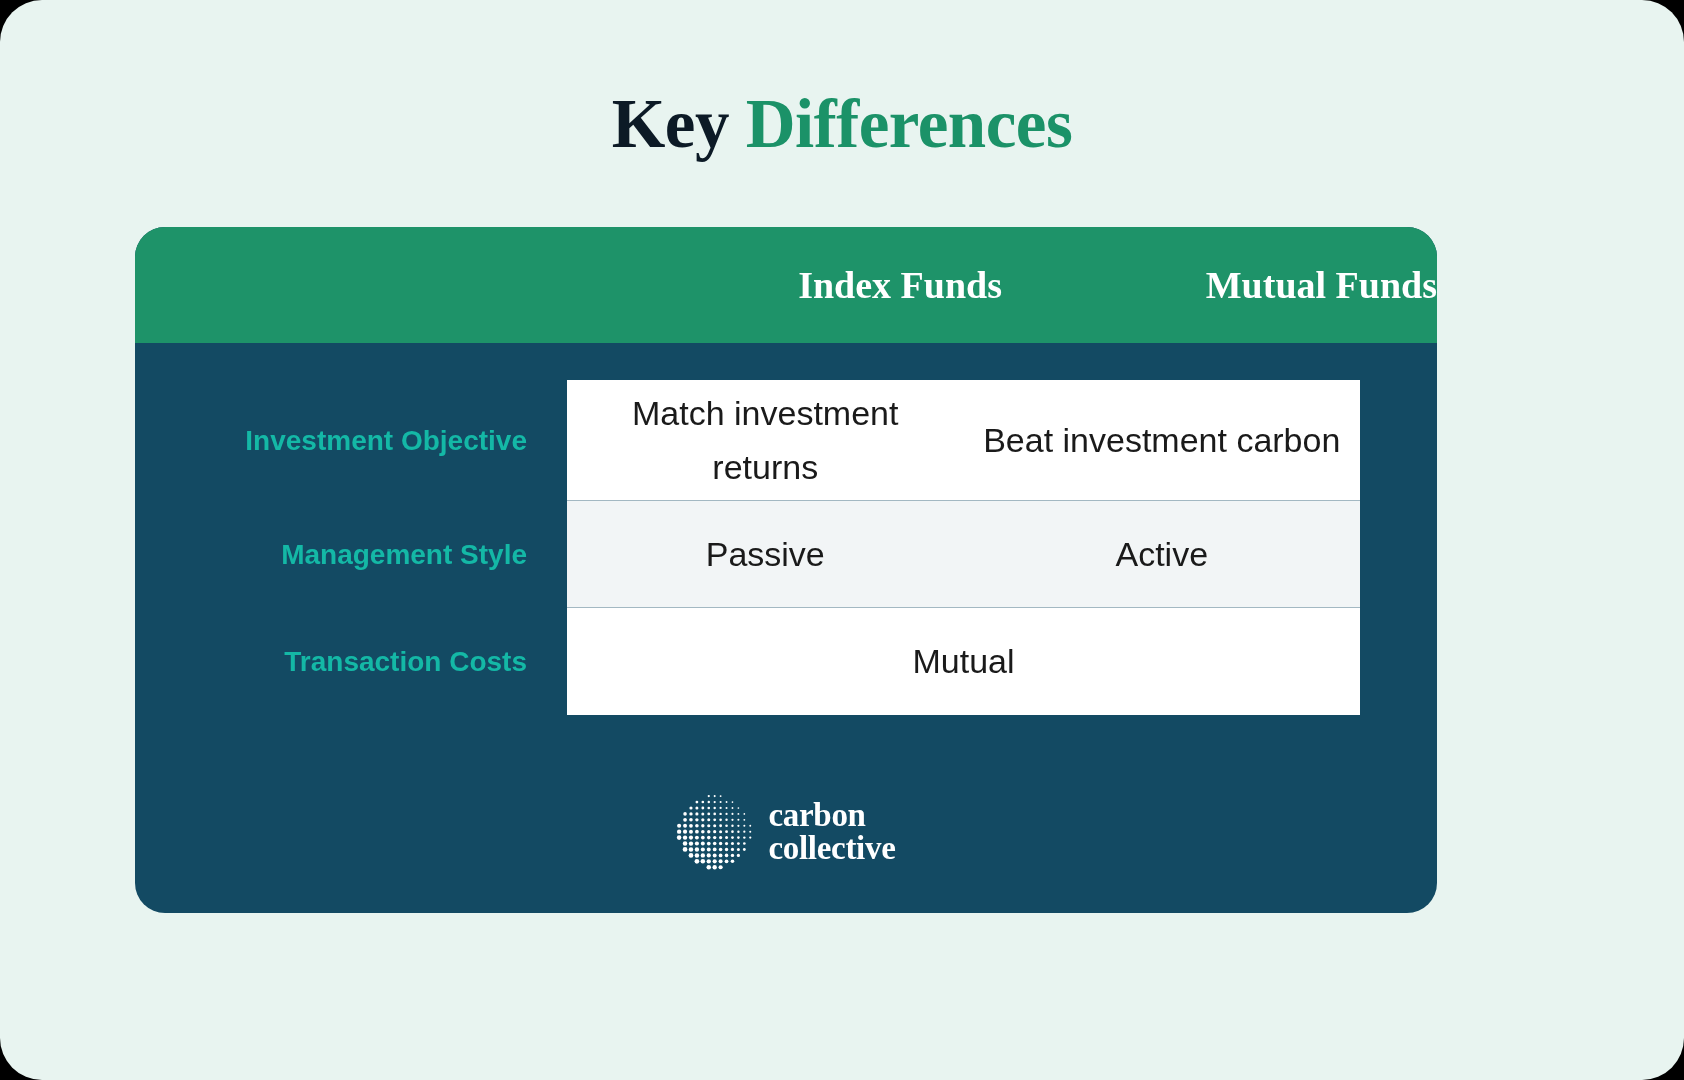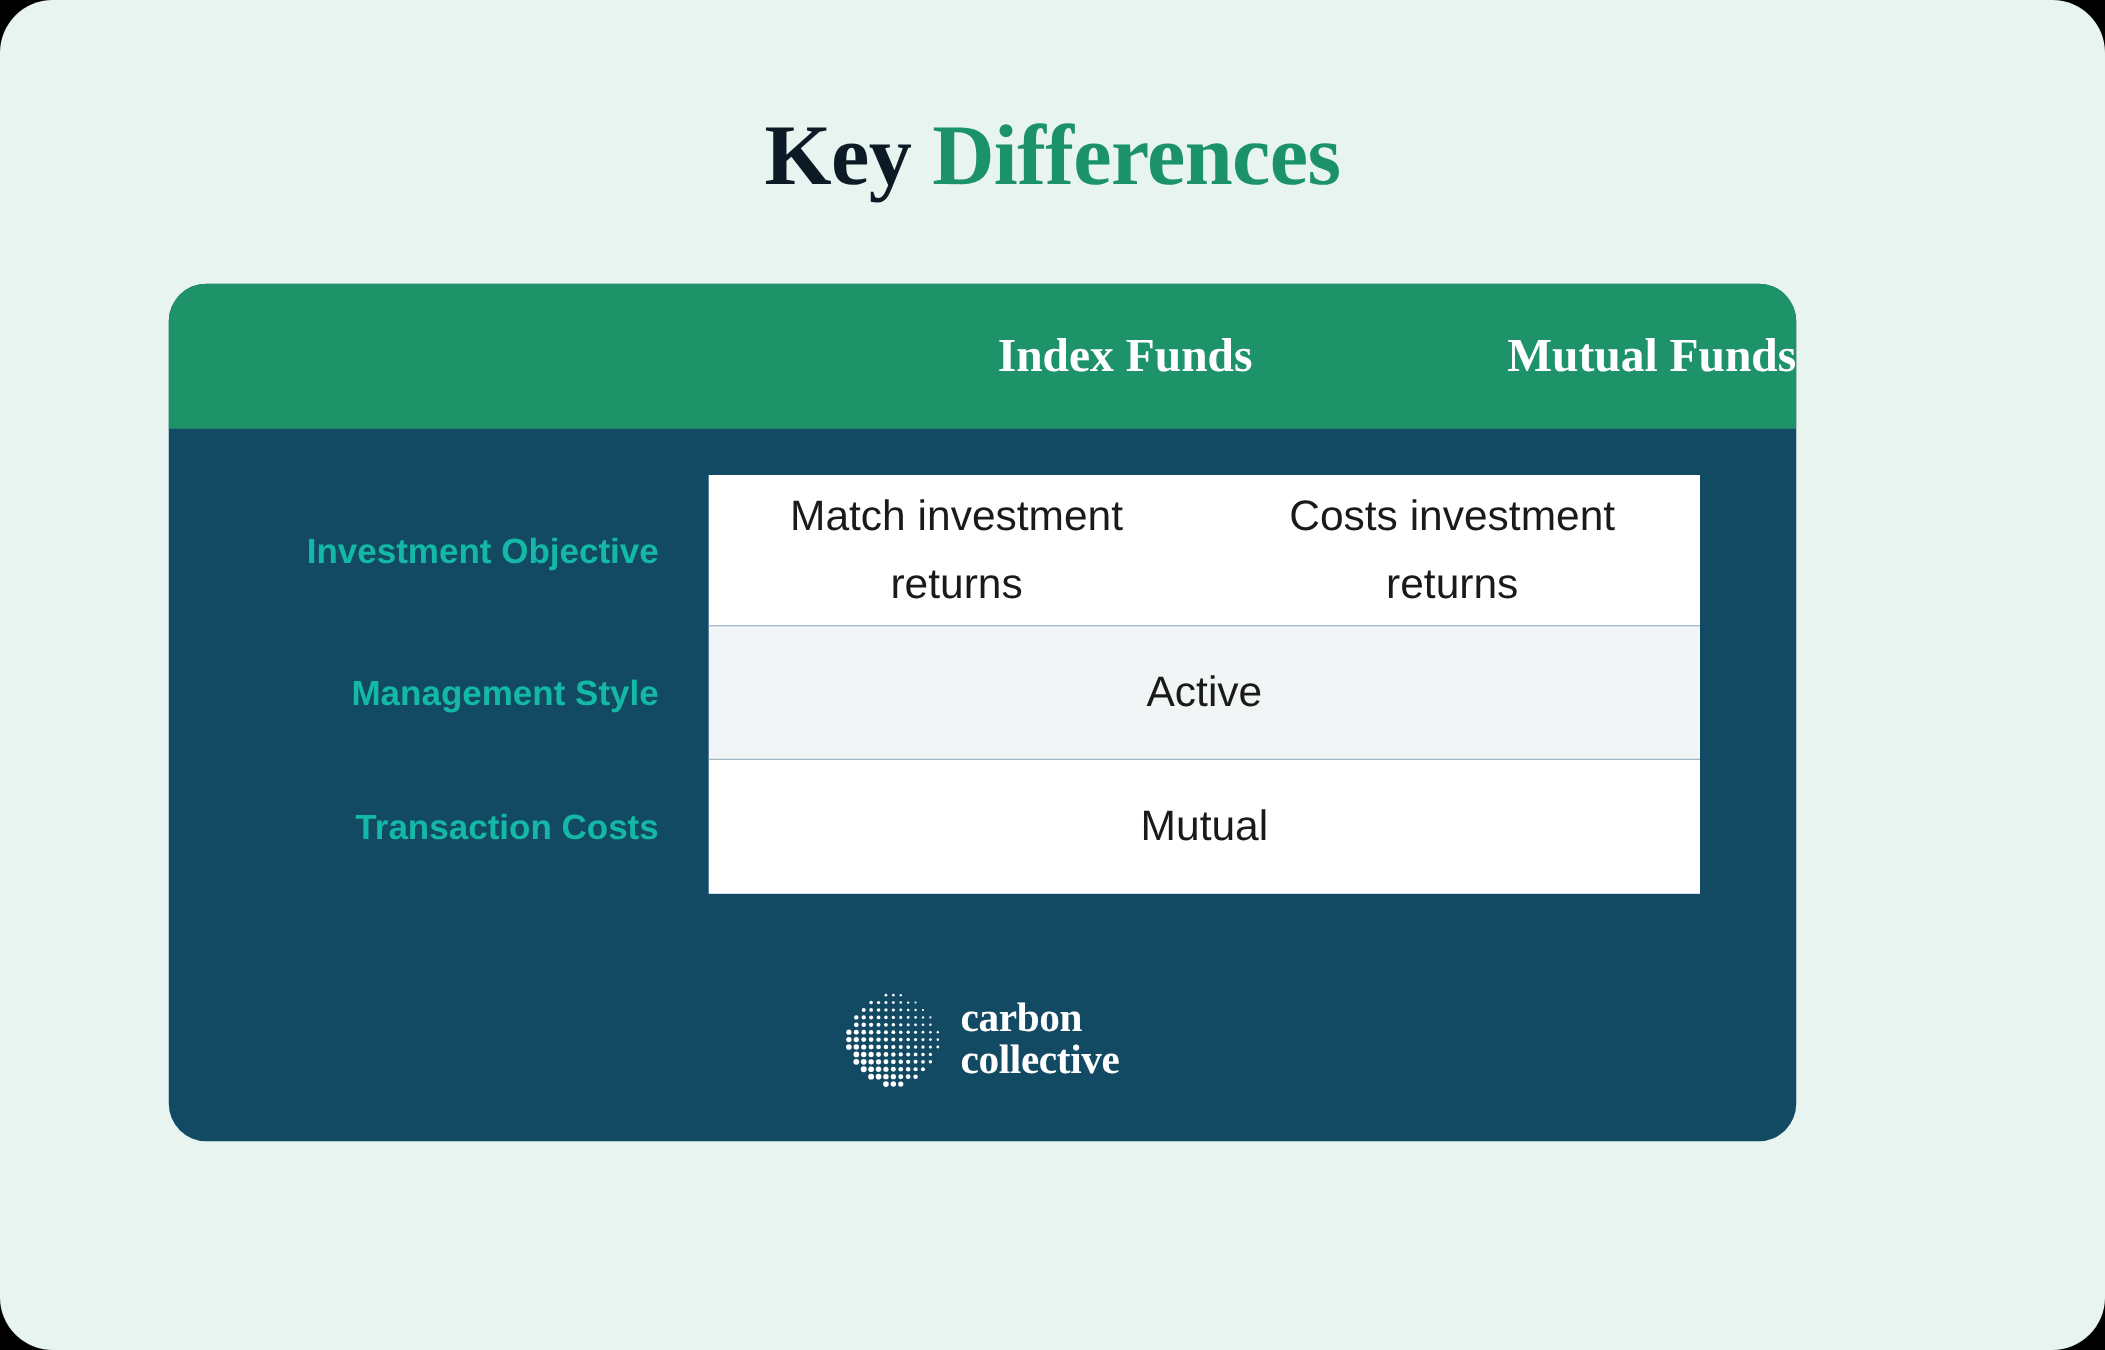--- a/index.html
+++ b/index.html
@@ -193,23 +193,24 @@
 
       <div id="row-labels">
         <div class="row-label r0">Investment Objective</div>
         <div class="row-label r1">Management Style</div>
         <div class="row-label r2">Transaction Costs</div>
       </div>
 
       <div id="data-table">
         <div class="data-row r0">
           <div class="data-cell">Match investment returns</div>
-          <div class="data-cell">Costs investment returns</div>
+          <div class="data-cell">Beat investment carbon</div>
         </div>
         <div class="data-row r1">
+          <div class="data-cell">Passive</div>
           <div class="data-cell">Active</div>
         </div>
         <div class="data-row r2">
           <div class="data-cell">Mutual</div>
         </div>
       </div>
 
       <div id="logo">
         <svg id="logo-mark" viewBox="0 0 100 100">
           <g fill="#FFFFFF" id="dotfield">

